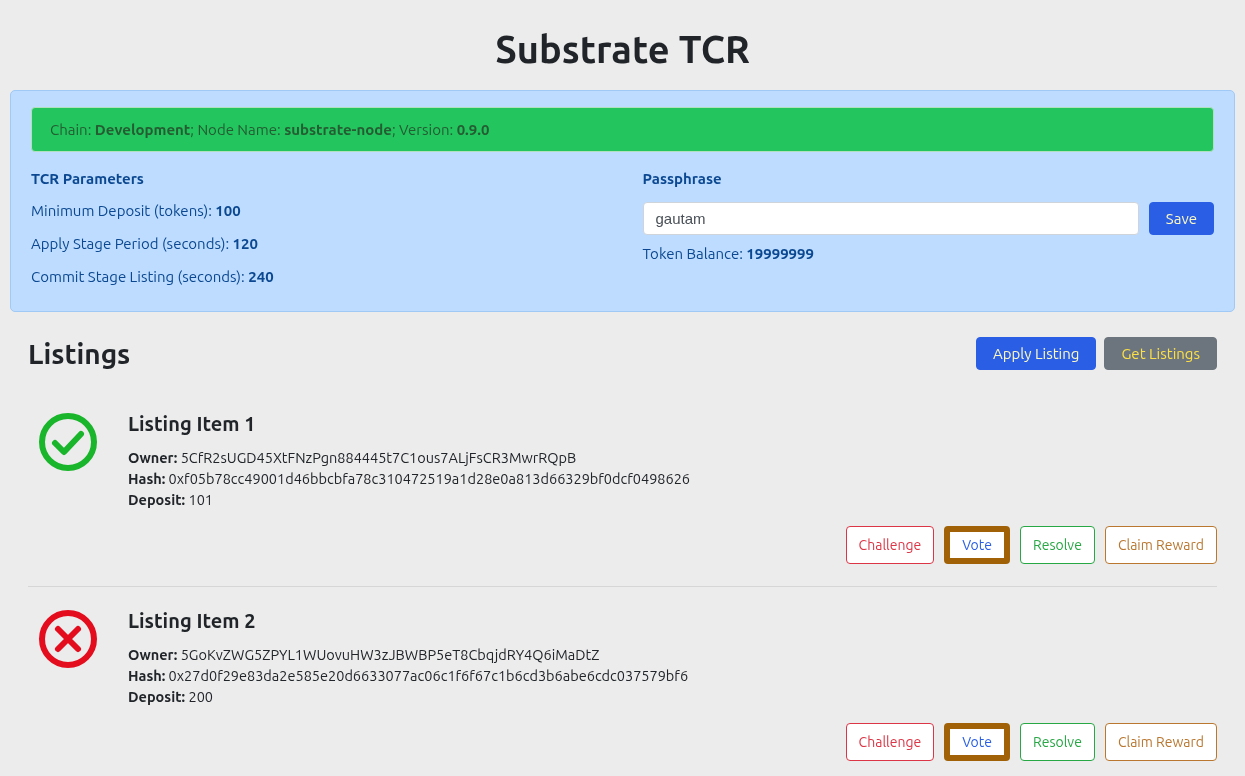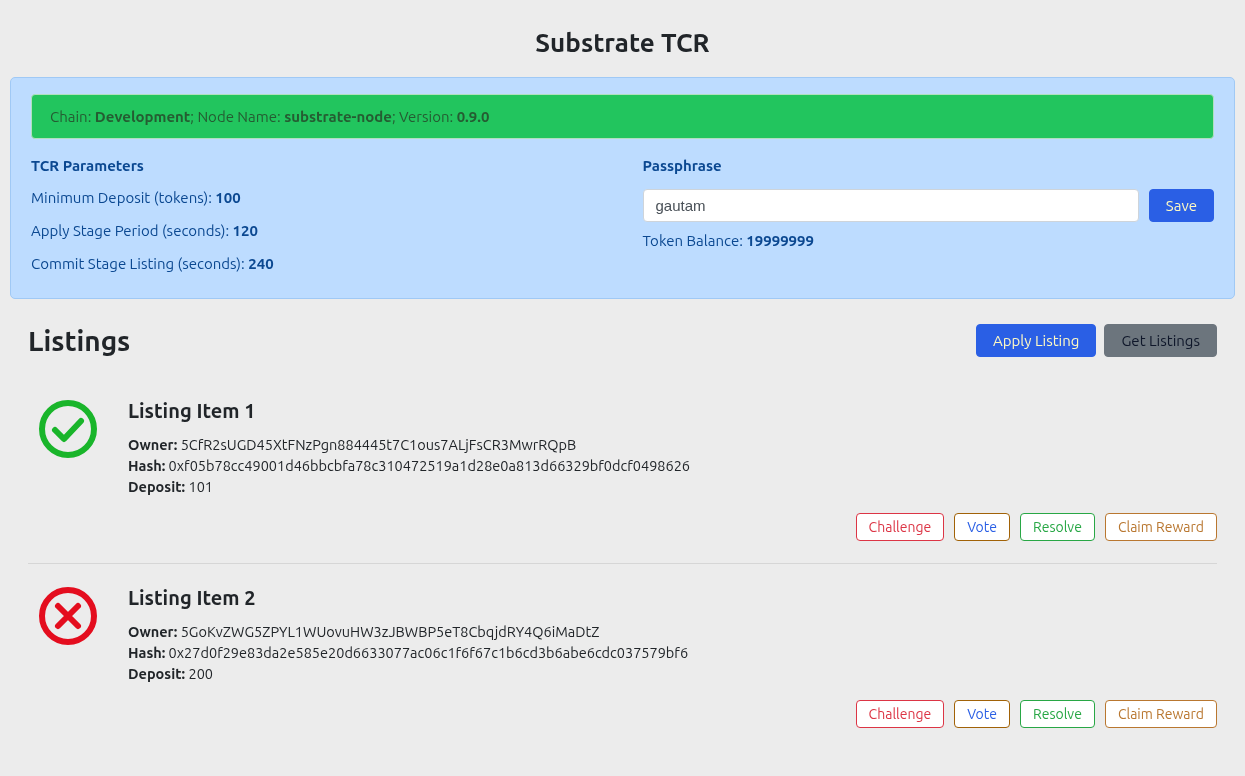--- a/index.html
+++ b/index.html
@@ -8,21 +8,21 @@
       padding: 0;
     }
     body {
       font-family: 'Ubuntu', 'Segoe UI', Tahoma, Geneva, Verdana, sans-serif;
       background-color: #ececec;
       color: #212529;
       padding: 10px;
     }
     .page-title {
       text-align: center;
-      font-size: 26px;
+      font-size: 38px;
       font-weight: bold;
       margin: 18px 0 20px;
       color: #212529;
     }
     .info-card {
       background-color: #bddcff;
       border: 1px solid #a0c9f5;
       border-radius: 5px;
       padding: 16px 20px 10px;
       margin-bottom: 20px;
@@ -84,36 +84,36 @@
       text-align: center;
       font-family: inherit;
     }
     .btn-primary {
       background-color: #2a5fe5;
       color: #fef9c3;
       border-color: #2a5fe5;
     }
     .btn-secondary {
       background-color: #6c757d;
-      color: #0f172a;
+      color: #fde047;
       border-color: #6c757d;
     }
     .btn-sm {
       padding: 5px 12px;
       font-size: 14px;
     }
     .btn-outline-danger {
       background: #fff;
       color: #dc3545;
       border: 1px solid #dc3545;
     }
     .btn-outline-primary {
       background: #fff;
       color: #2a5fe5;
-      border: 1px solid #a16207;
+      border: 6px solid #a16207;
     }
     .btn-outline-success {
       background: #fff;
       color: #28a745;
       border: 1px solid #28a745;
     }
     .btn-outline-warning {
       background: #ffffff;
       color: #b97730;
       border: 1px solid #b97730;

